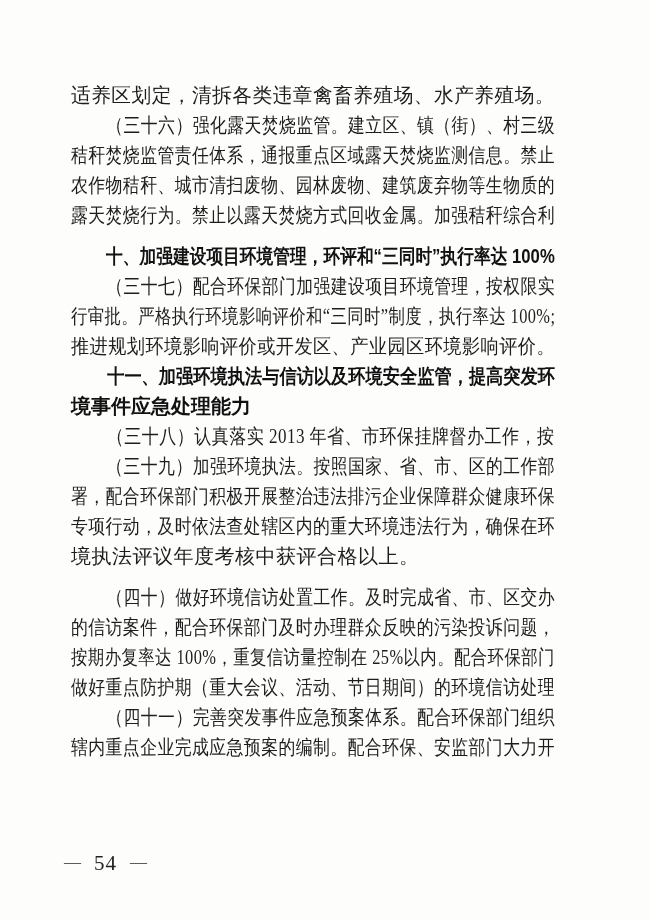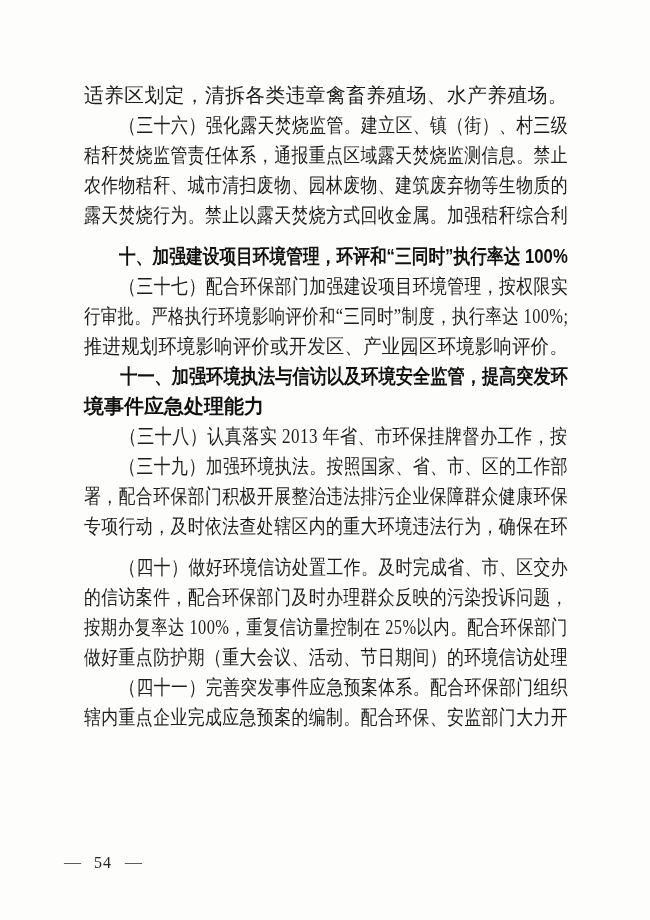--- a/index.html
+++ b/index.html
@@ -10,21 +10,21 @@
     color: #1d1d1d;
     overflow: hidden;
     position: relative;
   }
   .page {
     position: absolute; inset: 0;
     width: 650px; height: 920px;
   }
   .content {
     position: absolute;
-    left: 84px; top: 80px;
+    left: 71px; top: 80px;
     width: 484px;
   }
   .line {
     font-size: 20px;
     height: 30px;
     line-height: 30px;
     white-space: nowrap;
     letter-spacing: 0.5px;
   }
   .j {
@@ -43,21 +43,21 @@
   .footer {
     position: absolute;
     left: 64px; top: 851px;
     font-size: 19px;
     line-height: 24px;
     display: flex;
     align-items: center;
     gap: 13px;
     color: #222;
   }
-  .footer .num { font-size: 16px; letter-spacing: 1px; }
+  .footer .num { font-size: 21px; letter-spacing: 1px; }
   .footer .dash { font-size: 17px; transform: scaleY(0.8); }
 </style>
 </head>
 <body style="background: rgb(253, 253, 252); color: rgb(29, 29, 29);">
 
 <div class="page">
   <div class="content">
     <div class="line" style="transform: scaleX(0.98374); transform-origin: left center; text-align-last: auto;">适养区划定，清拆各类违章禽畜养殖场、水产养殖场。</div>
     <div class="line j indent" style="transform: scaleX(0.841739); transform-origin: left center; text-align-last: auto;">（三十六）强化露天焚烧监管。建立区、镇（街）、村三级</div>
     <div class="line j" style="transform: scaleX(0.843206); transform-origin: left center; text-align-last: auto;">秸秆焚烧监管责任体系，通报重点区域露天焚烧监测信息。禁止</div>
@@ -66,20 +66,21 @@
     <div class="line bold indent gap" style="transform: scaleX(0.835924); transform-origin: left center; text-align-last: auto;">十、加强建设项目环境管理，环评和“三同时”执行率达 100%</div>
     <div class="line j indent" style="transform: scaleX(0.841739); transform-origin: left center; text-align-last: auto;">（三十七）配合环保部门加强建设项目环境管理，按权限实</div>
     <div class="line j" style="transform: scaleX(0.818951); transform-origin: left center; text-align-last: auto;">行审批。严格执行环境影响评价和“三同时”制度，执行率达 100%;</div>
     <div class="line" style="transform: scaleX(0.908068); transform-origin: left center; text-align-last: auto;">推进规划环境影响评价或开发区、产业园区环境影响评价。</div>
     <div class="line bold j indent" style="transform: scaleX(0.86121); transform-origin: left center; text-align-last: auto;">十一、加强环境执法与信访以及环境安全监管，提高突发环</div>
     <div class="line bold">境事件应急处理能力</div>
     <div class="line j indent" style="transform: scaleX(0.853616); transform-origin: left center; text-align-last: auto;">（三十八）认真落实 2013 年省、市环保挂牌督办工作，按</div>
     <div class="line j indent" style="transform: scaleX(0.841739); transform-origin: left center; text-align-last: auto;">（三十九）加强环境执法。按照国家、省、市、区的工作部</div>
     <div class="line j" style="transform: scaleX(0.843206); transform-origin: left center; text-align-last: auto;">署，配合环保部门积极开展整治违法排污企业保障群众健康环保</div>
     <div class="line j" style="transform: scaleX(0.843206); transform-origin: left center; text-align-last: auto;">专项行动，及时依法查处辖区内的重大环境违法行为，确保在环</div>
+    <div class="line">境执法评议年度考核中获评合格以上。</div>
     <div class="line j indent gap" style="transform: scaleX(0.841739); transform-origin: left center; text-align-last: auto;">（四十）做好环境信访处置工作。及时完成省、市、区交办</div>
     <div class="line j" style="transform: scaleX(0.843206); transform-origin: left center; text-align-last: auto;">的信访案件，配合环保部门及时办理群众反映的污染投诉问题，</div>
     <div class="line j" style="transform: scaleX(0.820339); transform-origin: left center; text-align-last: auto;">按期办复率达 100%，重复信访量控制在 25%以内。配合环保部门</div>
     <div class="line j" style="transform: scaleX(0.843206); transform-origin: left center; text-align-last: auto;">做好重点防护期（重大会议、活动、节日期间）的环境信访处理</div>
     <div class="line j indent" style="transform: scaleX(0.841739); transform-origin: left center; text-align-last: auto;">（四十一）完善突发事件应急预案体系。配合环保部门组织</div>
     <div class="line j" style="transform: scaleX(0.843206); transform-origin: left center; text-align-last: auto;">辖内重点企业完成应急预案的编制。配合环保、安监部门大力开</div>
   </div>
 
   <div class="footer">
     <span class="dash">—</span>

